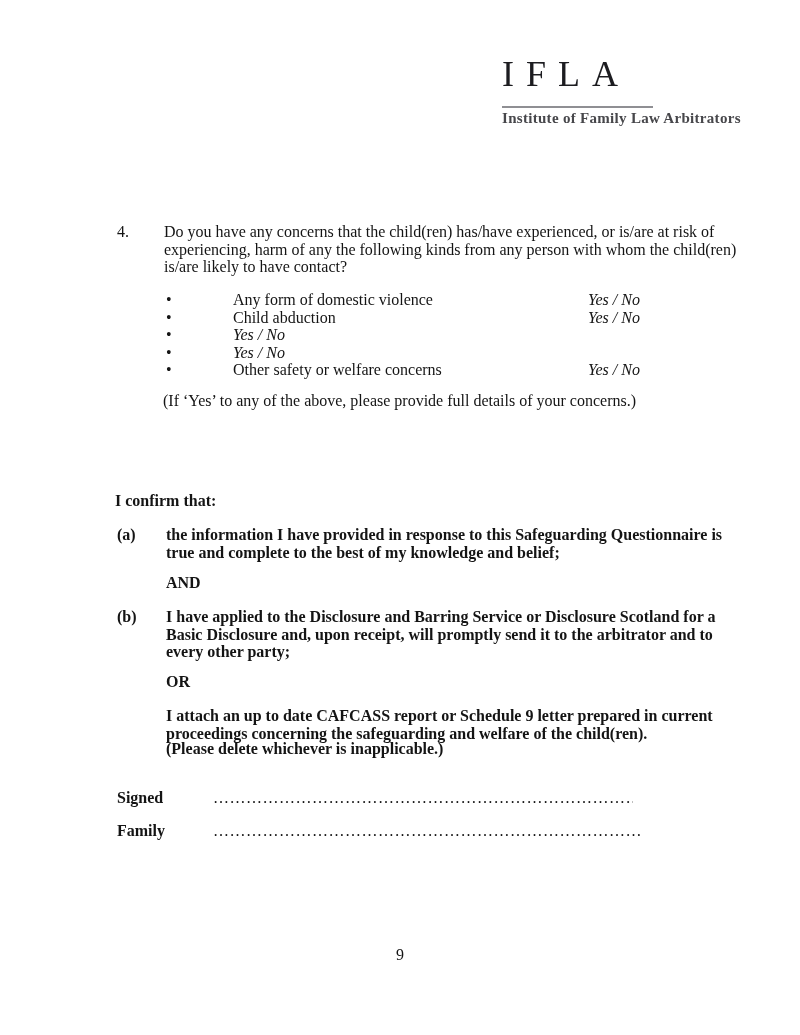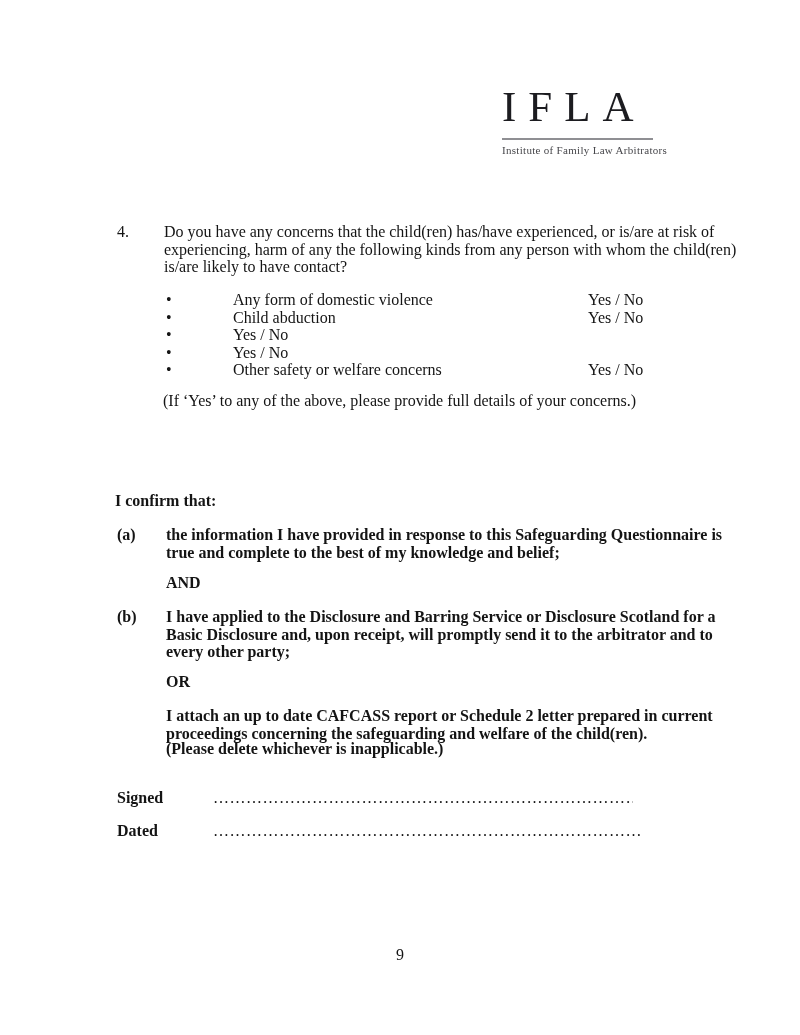--- a/index.html
+++ b/index.html
@@ -13,54 +13,54 @@
     line-height: 17.5px;
     overflow: hidden;
   }
   .abs { position: absolute; }
   .pre { white-space: pre; }
   .bold { font-weight: 700; }
 
   
   .logo-block { left: 502px; top: 52px; width: 156px; }
   .logo-acronym {
-    font-size: 43px;
+    font-size: 36px;
     line-height: 45px;
     letter-spacing: 12px;
     color: #1c1c20;
     white-space: nowrap;
-    margin-top: 32px;
   }
   .logo-divider {
     margin-top: 9px;
     width: 151px;
     height: 2px;
     background: #8f8f93;
   }
   .logo-caption {
     margin-top: 5px;
-    font-size: 11px;
+    font-size: 15px;
     line-height: 11px;
     letter-spacing: 0.3px;
     color: #47474b;
     white-space: nowrap;
+    font-weight: bold;
   }
 
   
   .q4-block { left: 117px; top: 223px; display: flex; }
   .q4-number { width: 47px; flex: 0 0 47px; }
   .q4-text { width: 530px; }
 
   
   .concern-list { left: 166px; top: 291px; width: 478px; }
   .concern-row { display: flex; height: 17.5px; gap: 44px; }
   .bullet { flex: 0 0 23px; }
   .bullet::before { content: "\2022"; }
   .concern-label { flex: 1 1 auto; }
-  .concern-answer { flex: 0 0 56px; }
+  .concern-answer { flex: 0 0 56px; font-style: italic; }
 
   .details-note { left: 163px; top: 392px; }
 
   
   .confirm-heading { left: 115px; top: 492px; }
   .clause { left: 117px; display: flex; }
   .clause-label { width: 49px; flex: 0 0 49px; }
   .clause-a { top: 526px; }
   .conjunction-and { left: 166px; top: 574px; }
   .clause-b { top: 608px; }
@@ -141,28 +141,28 @@
 
 <div class="abs clause clause-b bold">
   <div class="clause-label">(b)</div>
   <div class="pre">I have applied to the Disclosure and Barring Service or Disclosure Scotland for a
 Basic Disclosure and, upon receipt, will promptly send it to the arbitrator and to
 every other party;</div>
 </div>
 
 <div class="abs conjunction-or bold">OR</div>
 
-<div class="abs attach-clause bold pre">I attach an up to date CAFCASS report or Schedule 2 letter prepared in current
+<div class="abs attach-clause bold pre">I attach an up to date CAFCASS report or Schedule 9 letter prepared in current
 proceedings concerning the safeguarding and welfare of the child(ren).</div>
 
 <div class="abs delete-note bold">(Please delete whichever is inapplicable.)</div>
 
 <div class="abs sig-row signed-row">
   <div class="sig-label bold">Signed</div>
   <div class="sig-leader">………………………………………………………………………………..</div>
 </div>
 
 <div class="abs sig-row dated-row">
-  <div class="sig-label bold">Dated</div>
+  <div class="sig-label bold">Family</div>
   <div class="sig-leader">…………………………………………………………………………………</div>
 </div>
 
 <div class="abs page-number">9</div>
 
 </body></html>

